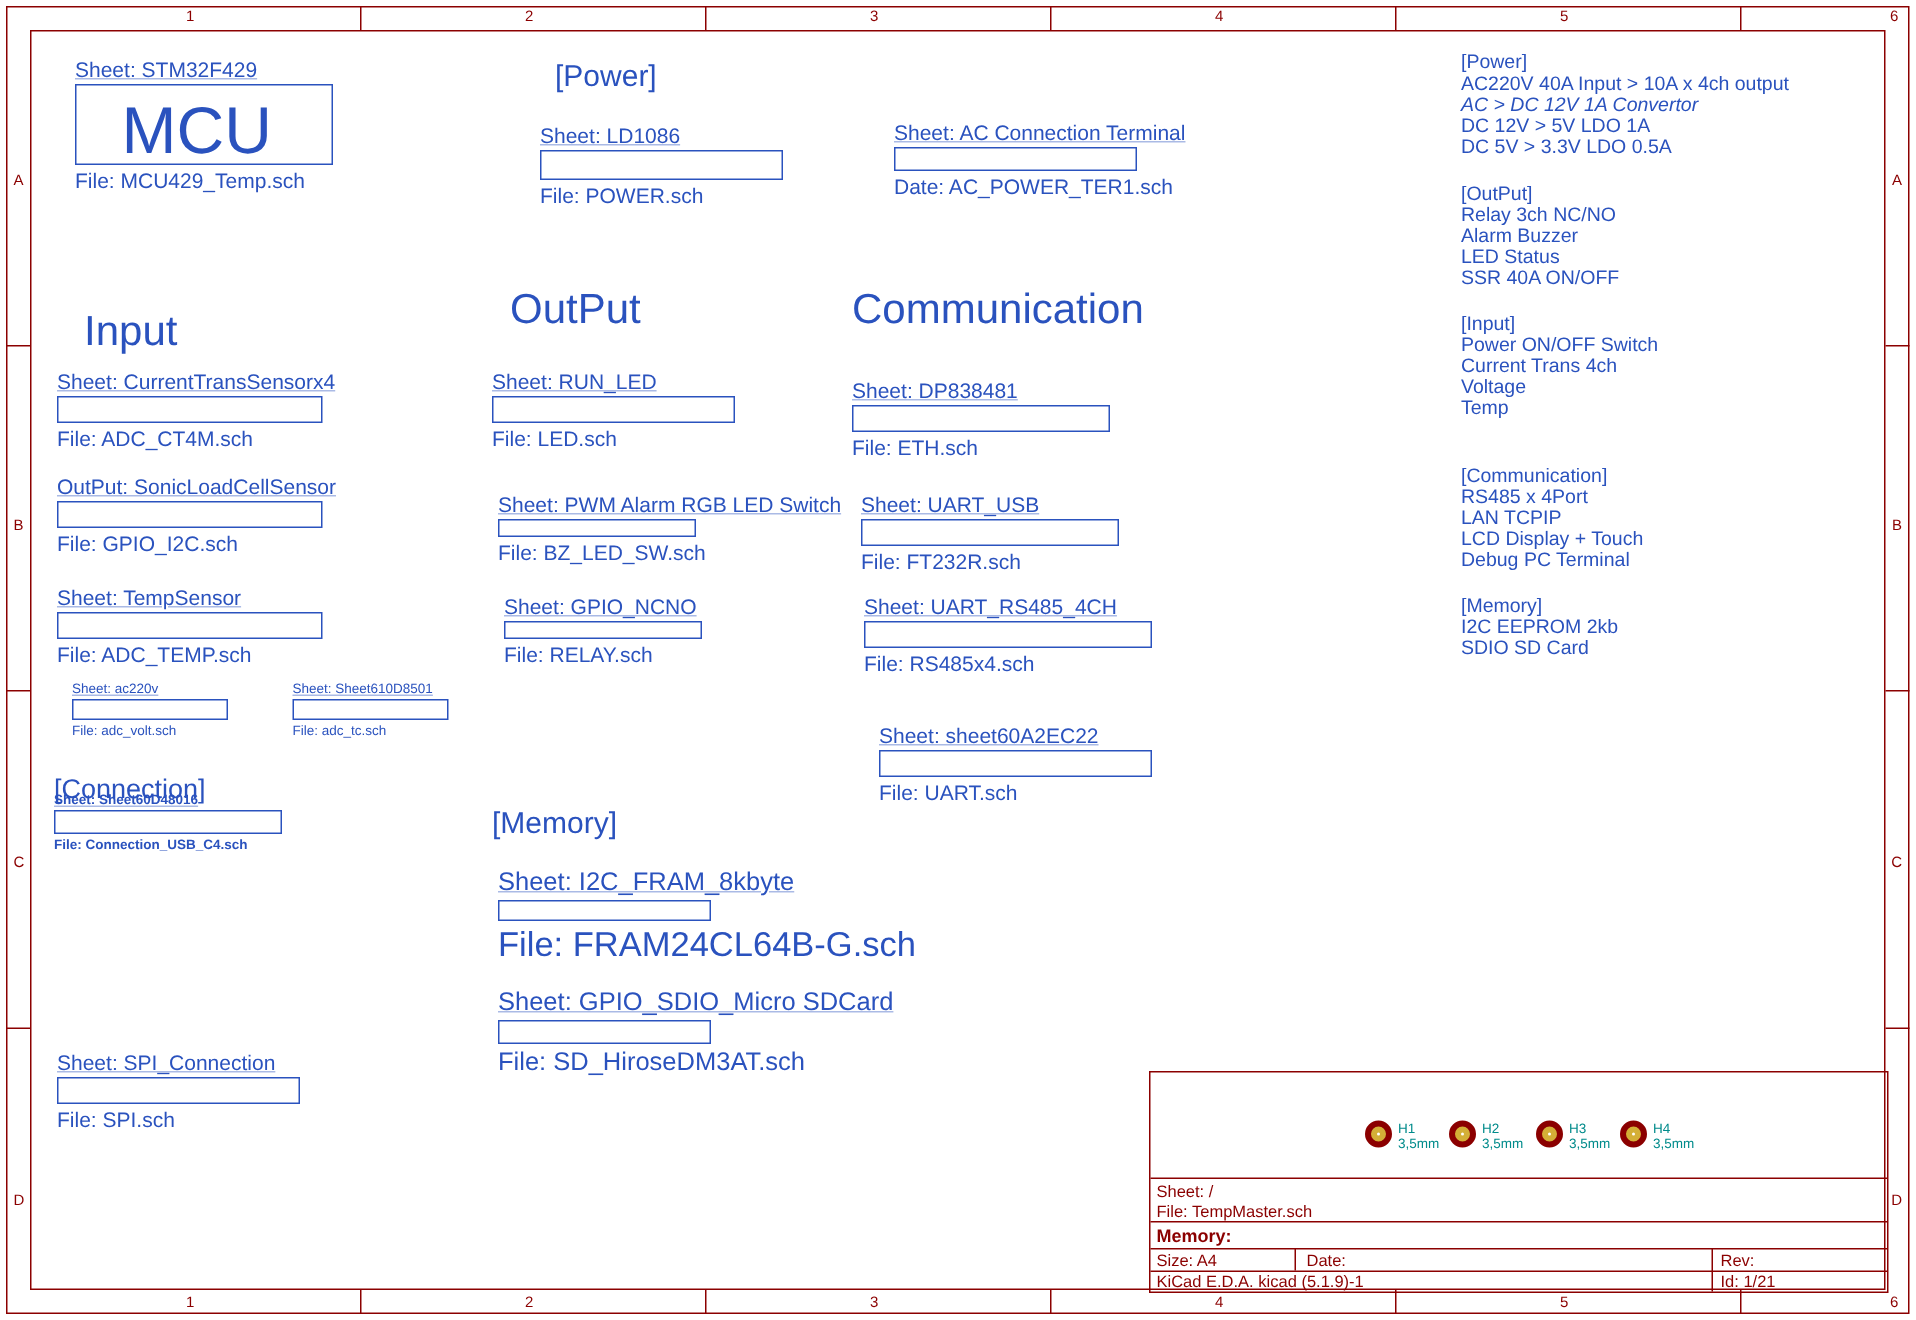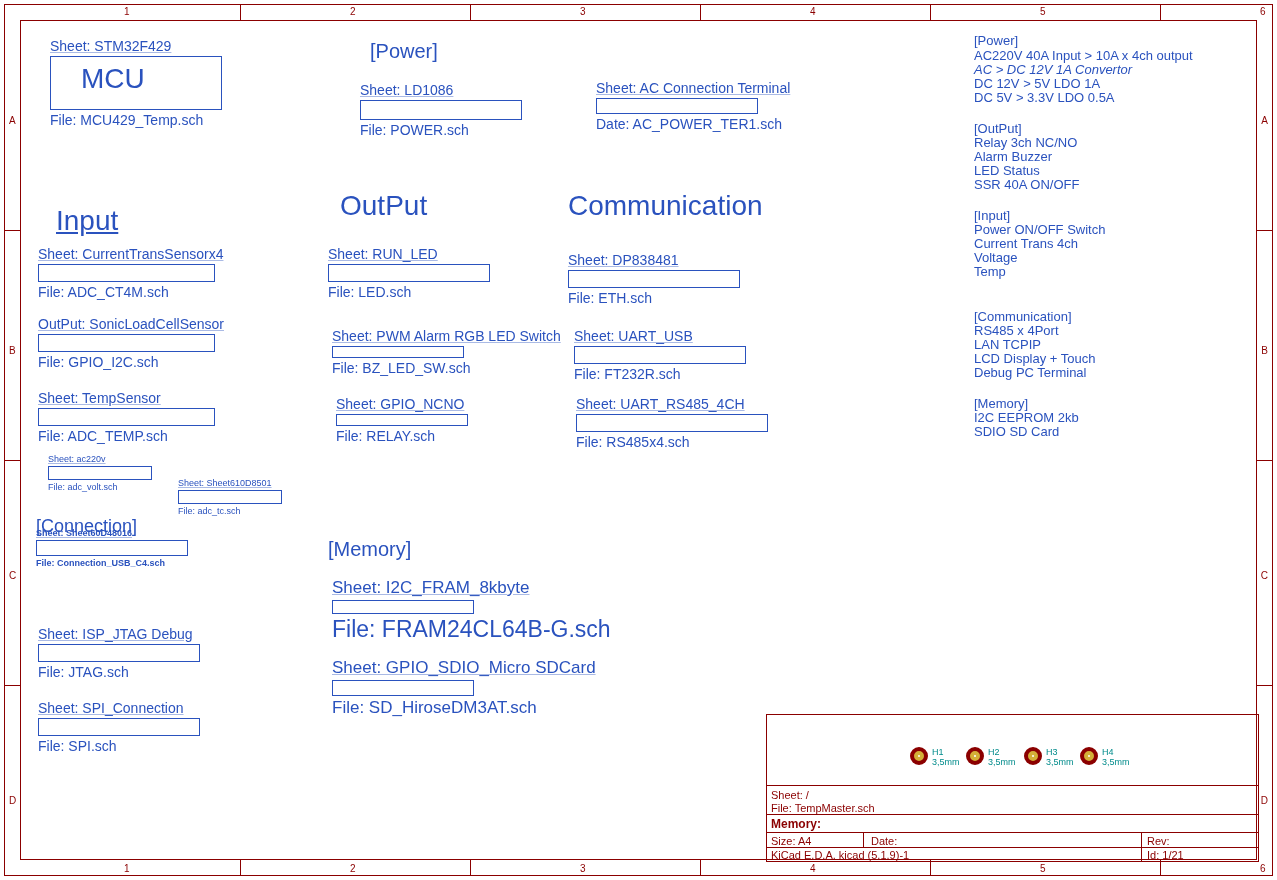--- a/index.html
+++ b/index.html
@@ -4,21 +4,21 @@
 <style>
   html,body{margin:0;padding:0;background:#fff;font-family:Arial,Helvetica,sans-serif;}
   .page{position:relative;width:1277px;height:880px;background:#fff;}
   
   .frame-outer{position:absolute;left:4px;top:4px;right:4px;bottom:4px;border:1px solid #8b0000;}
   .frame-inner{position:absolute;left:20px;top:20px;right:20px;bottom:20px;border:1px solid #8b0000;}
   .ruler-mark{position:absolute;color:#8b0000;font-size:10px;}
   .ruler-tick{position:absolute;background:#8b0000;}
   
   .txt{position:absolute;color:#2a52be;font-size:15px;white-space:nowrap;}
-  .txt.big{font-size:28px;}
+  .txt.big{font-size:44px;}
   .txt.head{font-size:28px;}
   .txt-dr{position:absolute;color:#8b0000;font-size:11px;white-space:nowrap;}
   .txt-dr.mid{font-size:12px;font-weight:bold;}
   
   .hsheet{position:absolute;}
   .hsheet .title{color:#2a52be;font-size:14px;white-space:nowrap;text-decoration:underline;text-decoration-color:rgba(42,82,190,.4);}
   .hsheet .file{color:#2a52be;font-size:14px;white-space:nowrap;}
   .hsheet .rect{border:1px solid #2a52be;margin:2px 0;}
   .hsheet.sm .title,.hsheet.sm .file{font-size:9px;}
   
@@ -69,21 +69,21 @@
   <div class="ruler-mark" style="right:9px;top:570px;">C</div>
   <div class="ruler-mark" style="right:9px;top:795px;">D</div>
   <div class="ruler-tick" style="left:4px;top:230px;width:16px;height:1px;"></div>
   <div class="ruler-tick" style="left:4px;top:460px;width:16px;height:1px;"></div>
   <div class="ruler-tick" style="left:4px;top:685px;width:16px;height:1px;"></div>
   <div class="ruler-tick" style="right:4px;top:230px;width:16px;height:1px;"></div>
   <div class="ruler-tick" style="right:4px;top:460px;width:16px;height:1px;"></div>
   <div class="ruler-tick" style="right:4px;top:685px;width:16px;height:1px;"></div>
 
   <div class="txt" style="left:370px;top:40px;font-size:20px;">[Power]</div>
-  <div class="txt head" style="left:56px;top:205px;text-decoration:underline;">Input</div>
+  <div class="txt head" style="left:56px;top:205px;">Input</div>
   <div class="txt head" style="left:340px;top:190px;">OutPut</div>
   <div class="txt head" style="left:568px;top:190px;">Communication</div>
   <div class="txt" style="left:36px;top:516px;font-size:18px;">[Connection]</div>
   <div class="txt" style="left:328px;top:538px;font-size:20px;">[Memory]</div>
 
   <div class="hsheet" style="left:50px;top:38px;width:180px;">
     <div class="title">Sheet: STM32F429</div>
     <div class="rect" style="height:52px;width:170px;position:relative;">
       <div class="txt big" style="left:30px;top:6px;">MCU</div>
     </div>
@@ -114,21 +114,21 @@
   <div class="hsheet" style="left:38px;top:390px;width:260px;">
     <div class="title">Sheet: TempSensor</div>
     <div class="rect" style="height:16px;width:175px;"></div>
     <div class="file">File: ADC_TEMP.sch</div>
   </div>
   <div class="hsheet sm" style="left:48px;top:454px;width:110px;">
     <div class="title">Sheet: ac220v</div>
     <div class="rect" style="height:12px;width:102px;"></div>
     <div class="file">File: adc_volt.sch</div>
   </div>
-  <div class="hsheet sm" style="left:178px;top:454px;width:110px;margin-top:24px;">
+  <div class="hsheet sm" style="left:195px;top:454px;width:110px;">
     <div class="title">Sheet: Sheet610D8501</div>
     <div class="rect" style="height:12px;width:102px;"></div>
     <div class="file">File: adc_tc.sch</div>
   </div>
 
   <div class="hsheet" style="left:328px;top:246px;width:230px;">
     <div class="title">Sheet: RUN_LED</div>
     <div class="rect" style="height:16px;width:160px;"></div>
     <div class="file">File: LED.sch</div>
   </div>
@@ -151,30 +151,30 @@
   <div class="hsheet" style="left:574px;top:328px;width:230px;">
     <div class="title">Sheet: UART_USB</div>
     <div class="rect" style="height:16px;width:170px;"></div>
     <div class="file">File: FT232R.sch</div>
   </div>
   <div class="hsheet" style="left:576px;top:396px;width:230px;">
     <div class="title">Sheet: UART_RS485_4CH</div>
     <div class="rect" style="height:16px;width:190px;"></div>
     <div class="file">File: RS485x4.sch</div>
   </div>
+  <div class="hsheet" style="left:586px;top:482px;width:230px;">
+    <div class="title">Sheet: sheet60A2EC22</div>
+    <div class="rect" style="height:16px;width:180px;"></div>
+    <div class="file">File: UART.sch</div>
+  </div>
 
   <div class="hsheet sm" style="left:36px;top:528px;width:160px;font-weight:bold;">
     <div class="title">Sheet: Sheet60D48016</div>
     <div class="rect" style="height:14px;width:150px;"></div>
     <div class="file">File: Connection_USB_C4.sch</div>
-  </div>
-  <div class="hsheet" style="left:38px;top:626px;width:230px;">
-    <div class="title">Sheet: ISP_JTAG Debug</div>
-    <div class="rect" style="height:16px;width:160px;"></div>
-    <div class="file">File: JTAG.sch</div>
   </div>
   <div class="hsheet" style="left:38px;top:700px;width:240px;">
     <div class="title">Sheet: SPI_Connection</div>
     <div class="rect" style="height:16px;width:160px;"></div>
     <div class="file">File: SPI.sch</div>
   </div>
 
   <div class="hsheet" style="left:332px;top:578px;width:300px;">
     <div class="title" style="font-size:17px;">Sheet: I2C_FRAM_8kbyte</div>
     <div class="rect" style="height:12px;width:140px;"></div>

